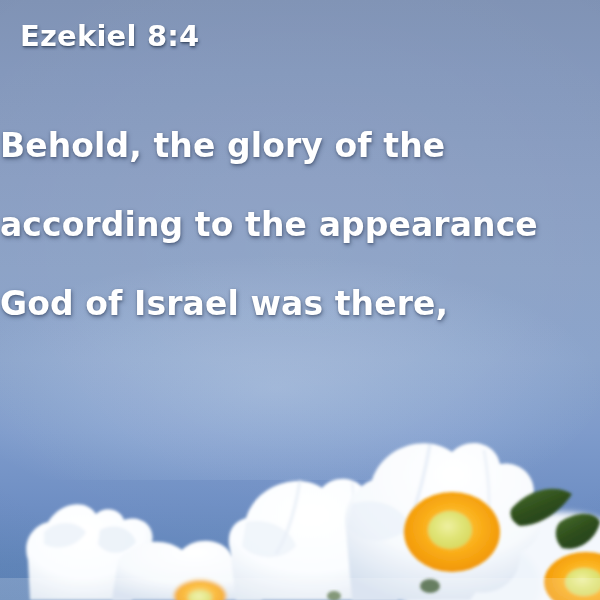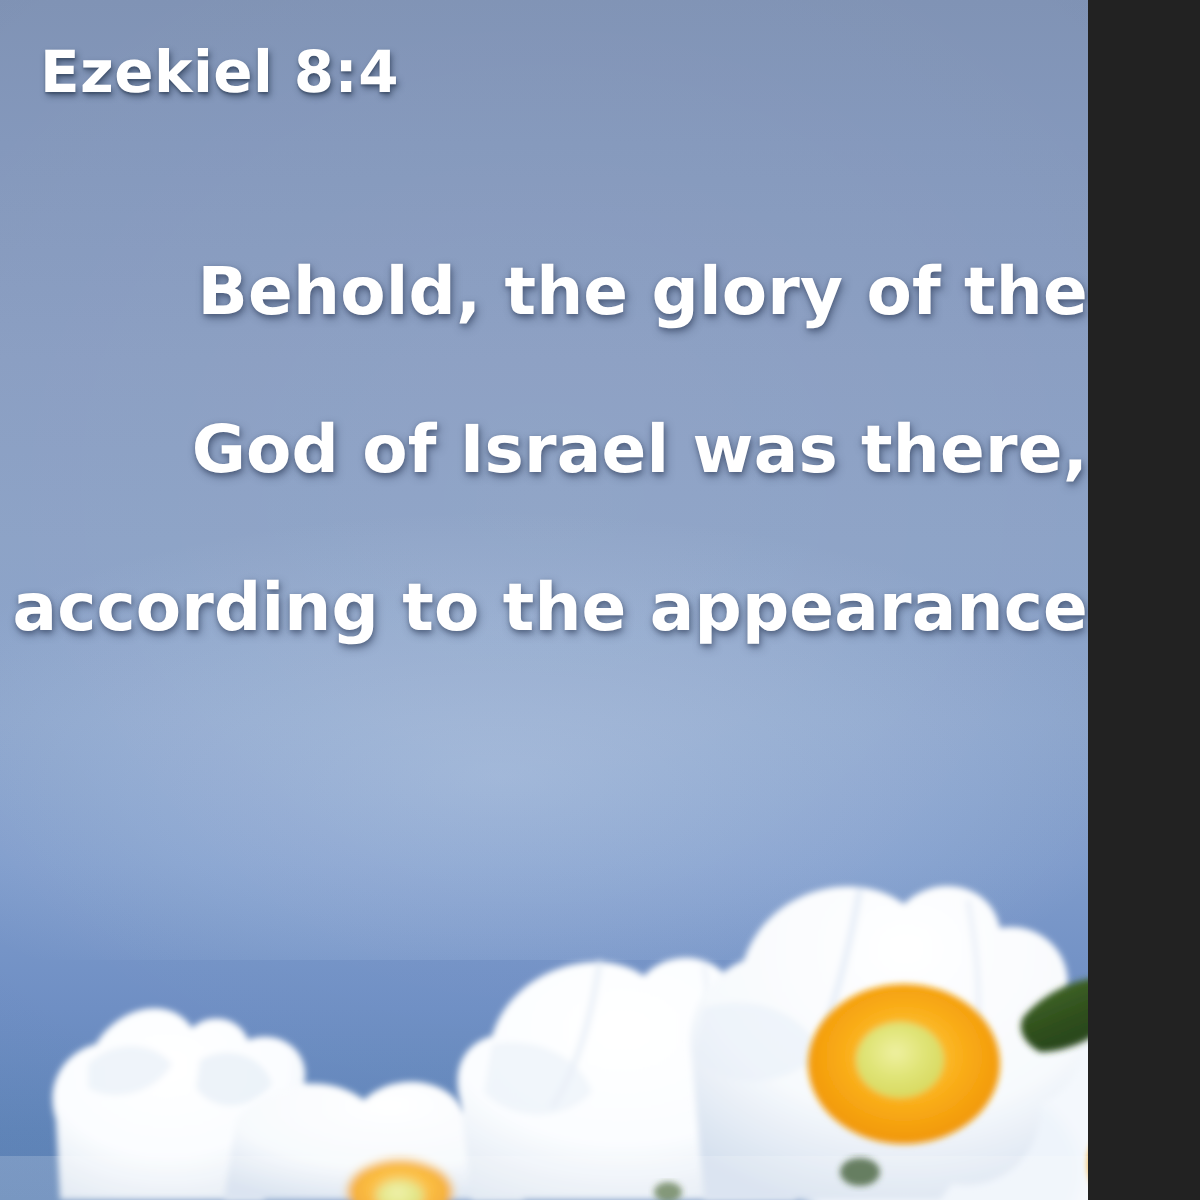--- a/index.html
+++ b/index.html
@@ -7,21 +7,21 @@
     margin: 0;
     padding: 0;
     background: #222;
   }
   body {
     font-family: "DejaVu Sans", sans-serif;
   }
 
   .canvas {
     position: relative;
-    width: 544px;
+    width: 600px;
     height: 600px;
     overflow: hidden;
     background: linear-gradient(
       to bottom,
       #8093b5 0%,
       #8498bc 12%,
       #8a9ec2 30%,
       #8ca2c6 45%,
       #8aa3cb 60%,
       #7e9bcb 72%,
@@ -67,21 +67,21 @@
     text-shadow: 1px 2px 3px rgba(30,45,70,0.55),
                  0 1px 1px rgba(30,45,70,0.35);
     white-space: nowrap;
   }
 
   .verse-body {
     position: absolute;
     left: 0;
     right: 0;
     top: 106px;
-    text-align: right;
+    text-align: left;
     pointer-events: none;
   }
   .verse-line {
     display: block;
     font-family: "DejaVu Sans", sans-serif;
     font-size: 33px;
     font-weight: bold;
     line-height: 79px;
     color: #ffffff;
     letter-spacing: 0.1px;
@@ -106,22 +106,22 @@
 
 <div class="canvas">
 
   <div class="sky-haze"></div>
   <div class="sky-vignette"></div>
 
   <div class="verse-ref">Ezekiel 8:4</div>
 
   <div class="verse-body">
     <span class="verse-line">Behold, the glory of the</span>
+    <span class="verse-line">according to the appearance</span>
     <span class="verse-line">God of Israel was there,</span>
-    <span class="verse-line">according to the appearance</span>
   </div>
 
   <div class="flowers">
     <svg width="600" height="190" viewBox="0 0 600 190" xmlns="http://www.w3.org/2000/svg">
       <defs>
         <radialGradient id="petalShade" cx="45%" cy="30%" r="80%">
           <stop offset="0%" stop-color="#ffffff"></stop>
           <stop offset="58%" stop-color="#fbfdff"></stop>
           <stop offset="100%" stop-color="#dde6f1"></stop>
         </radialGradient>

